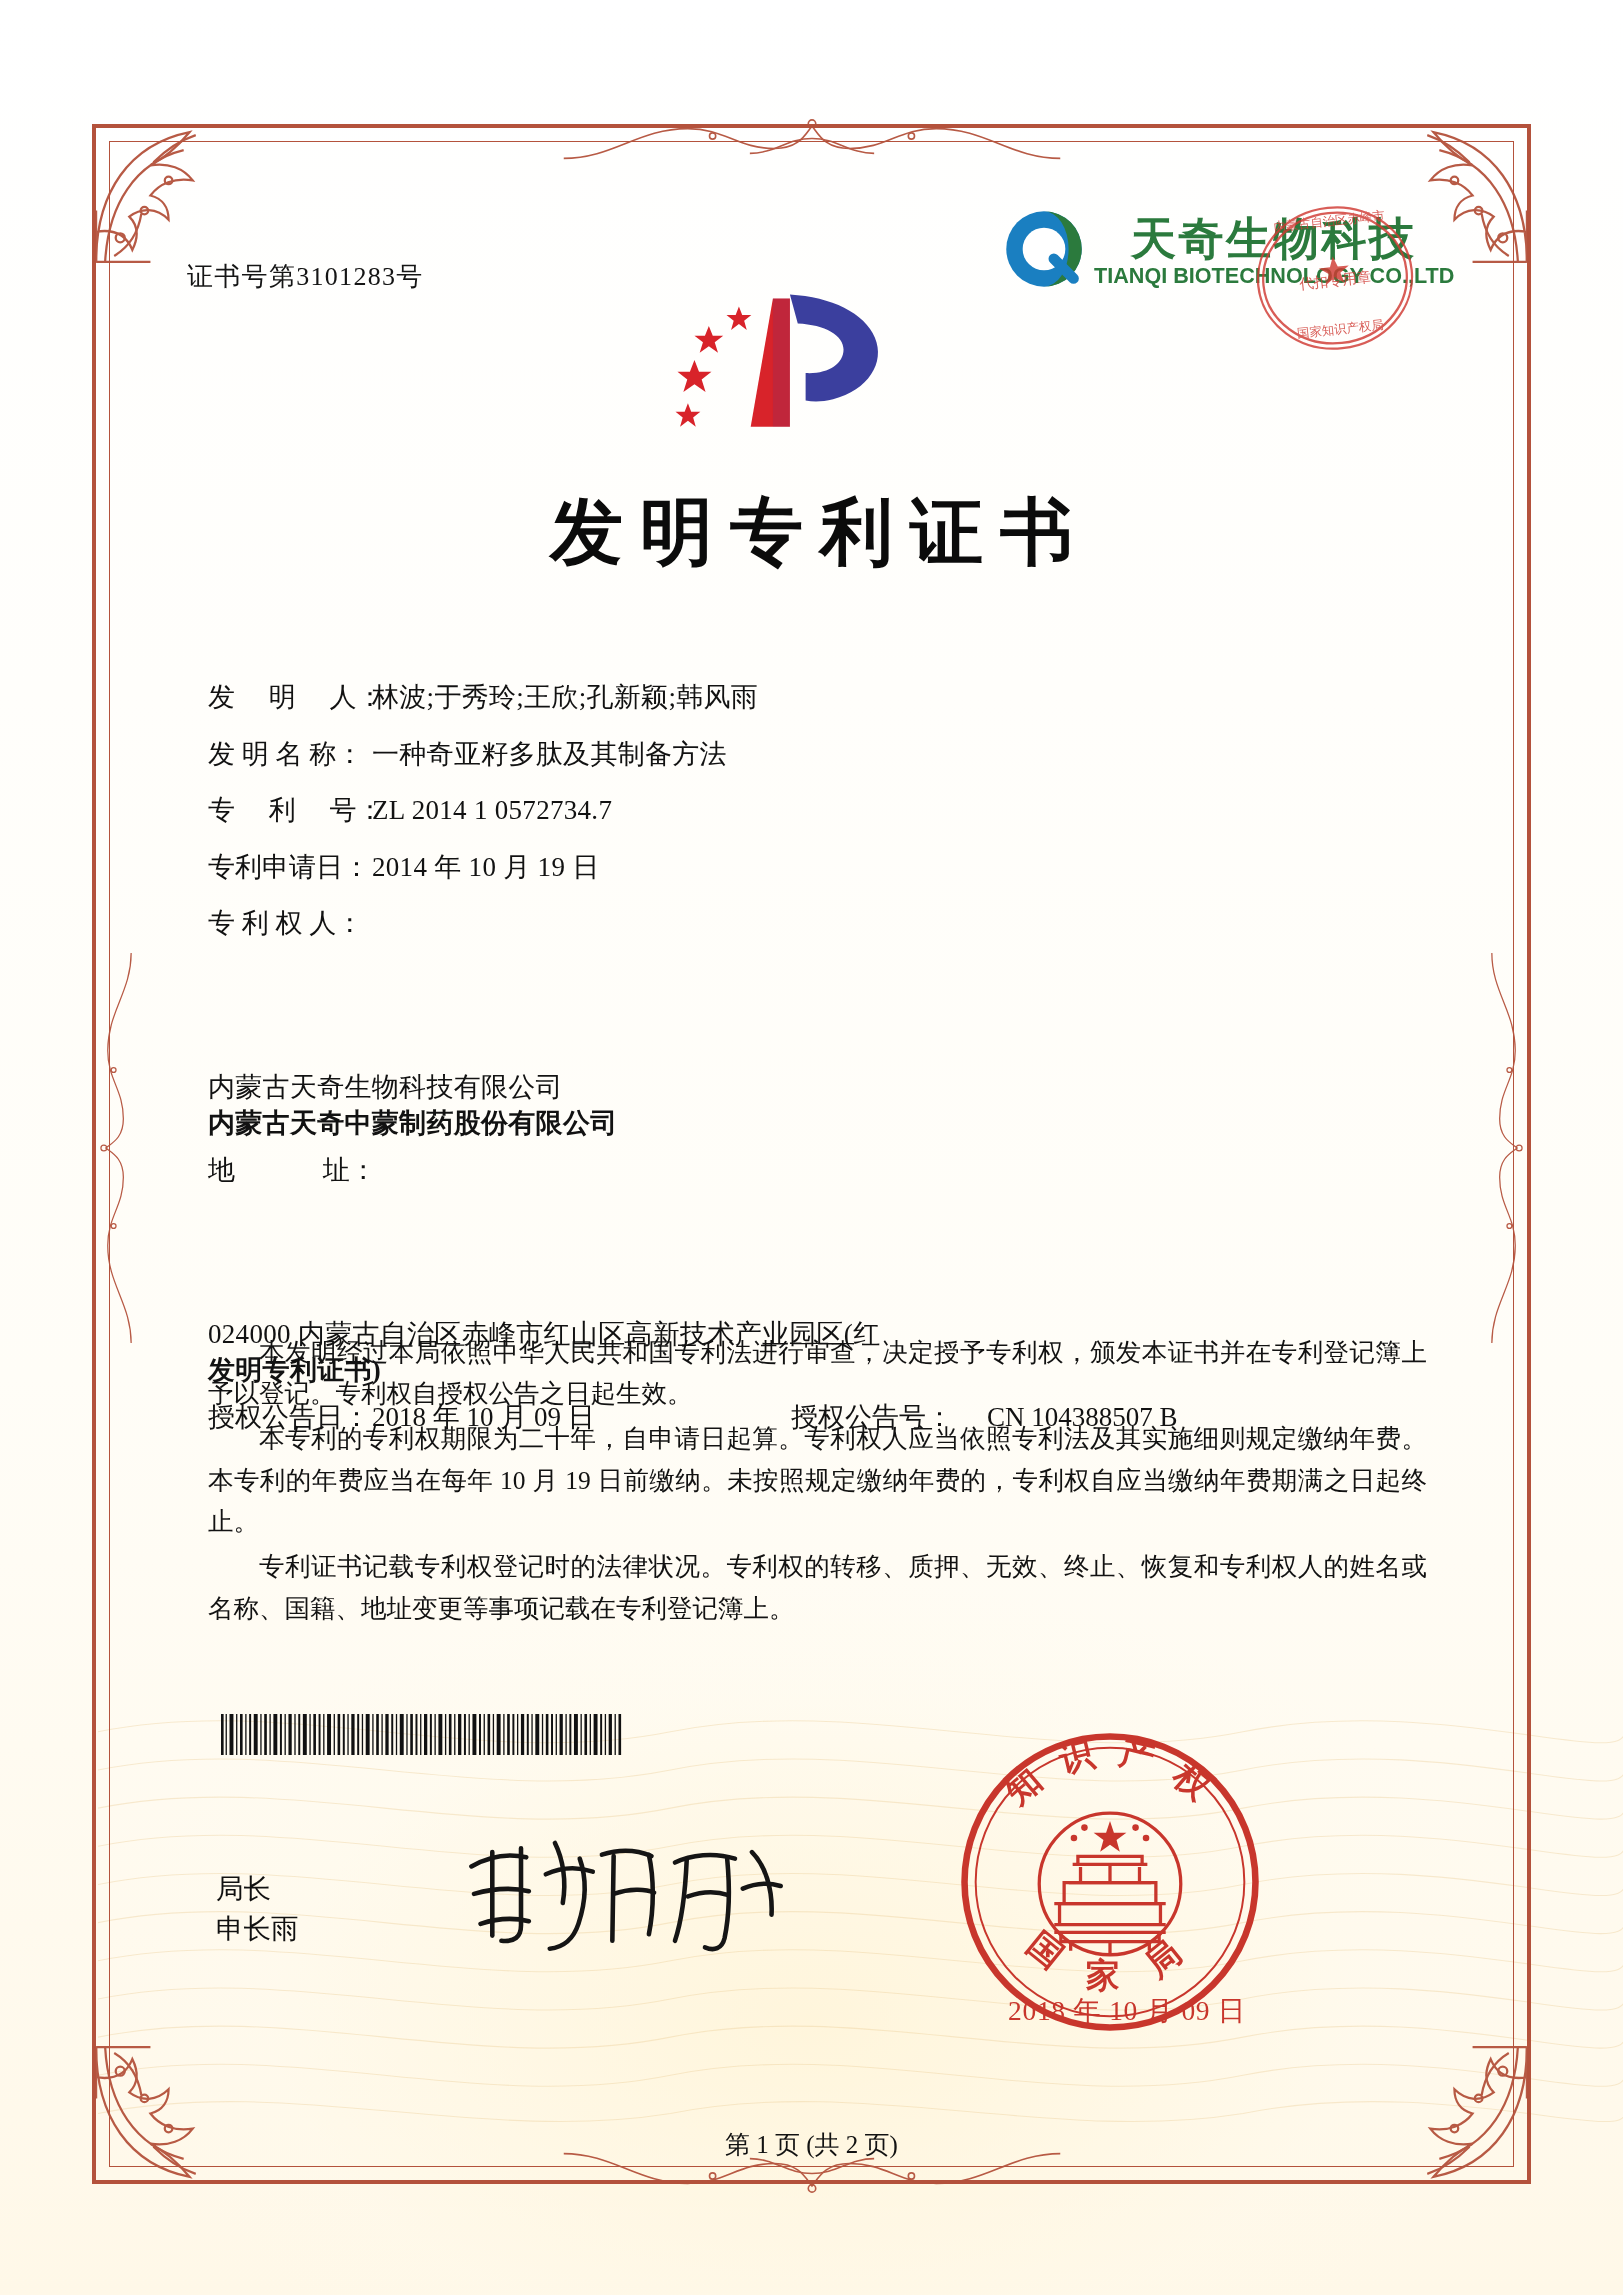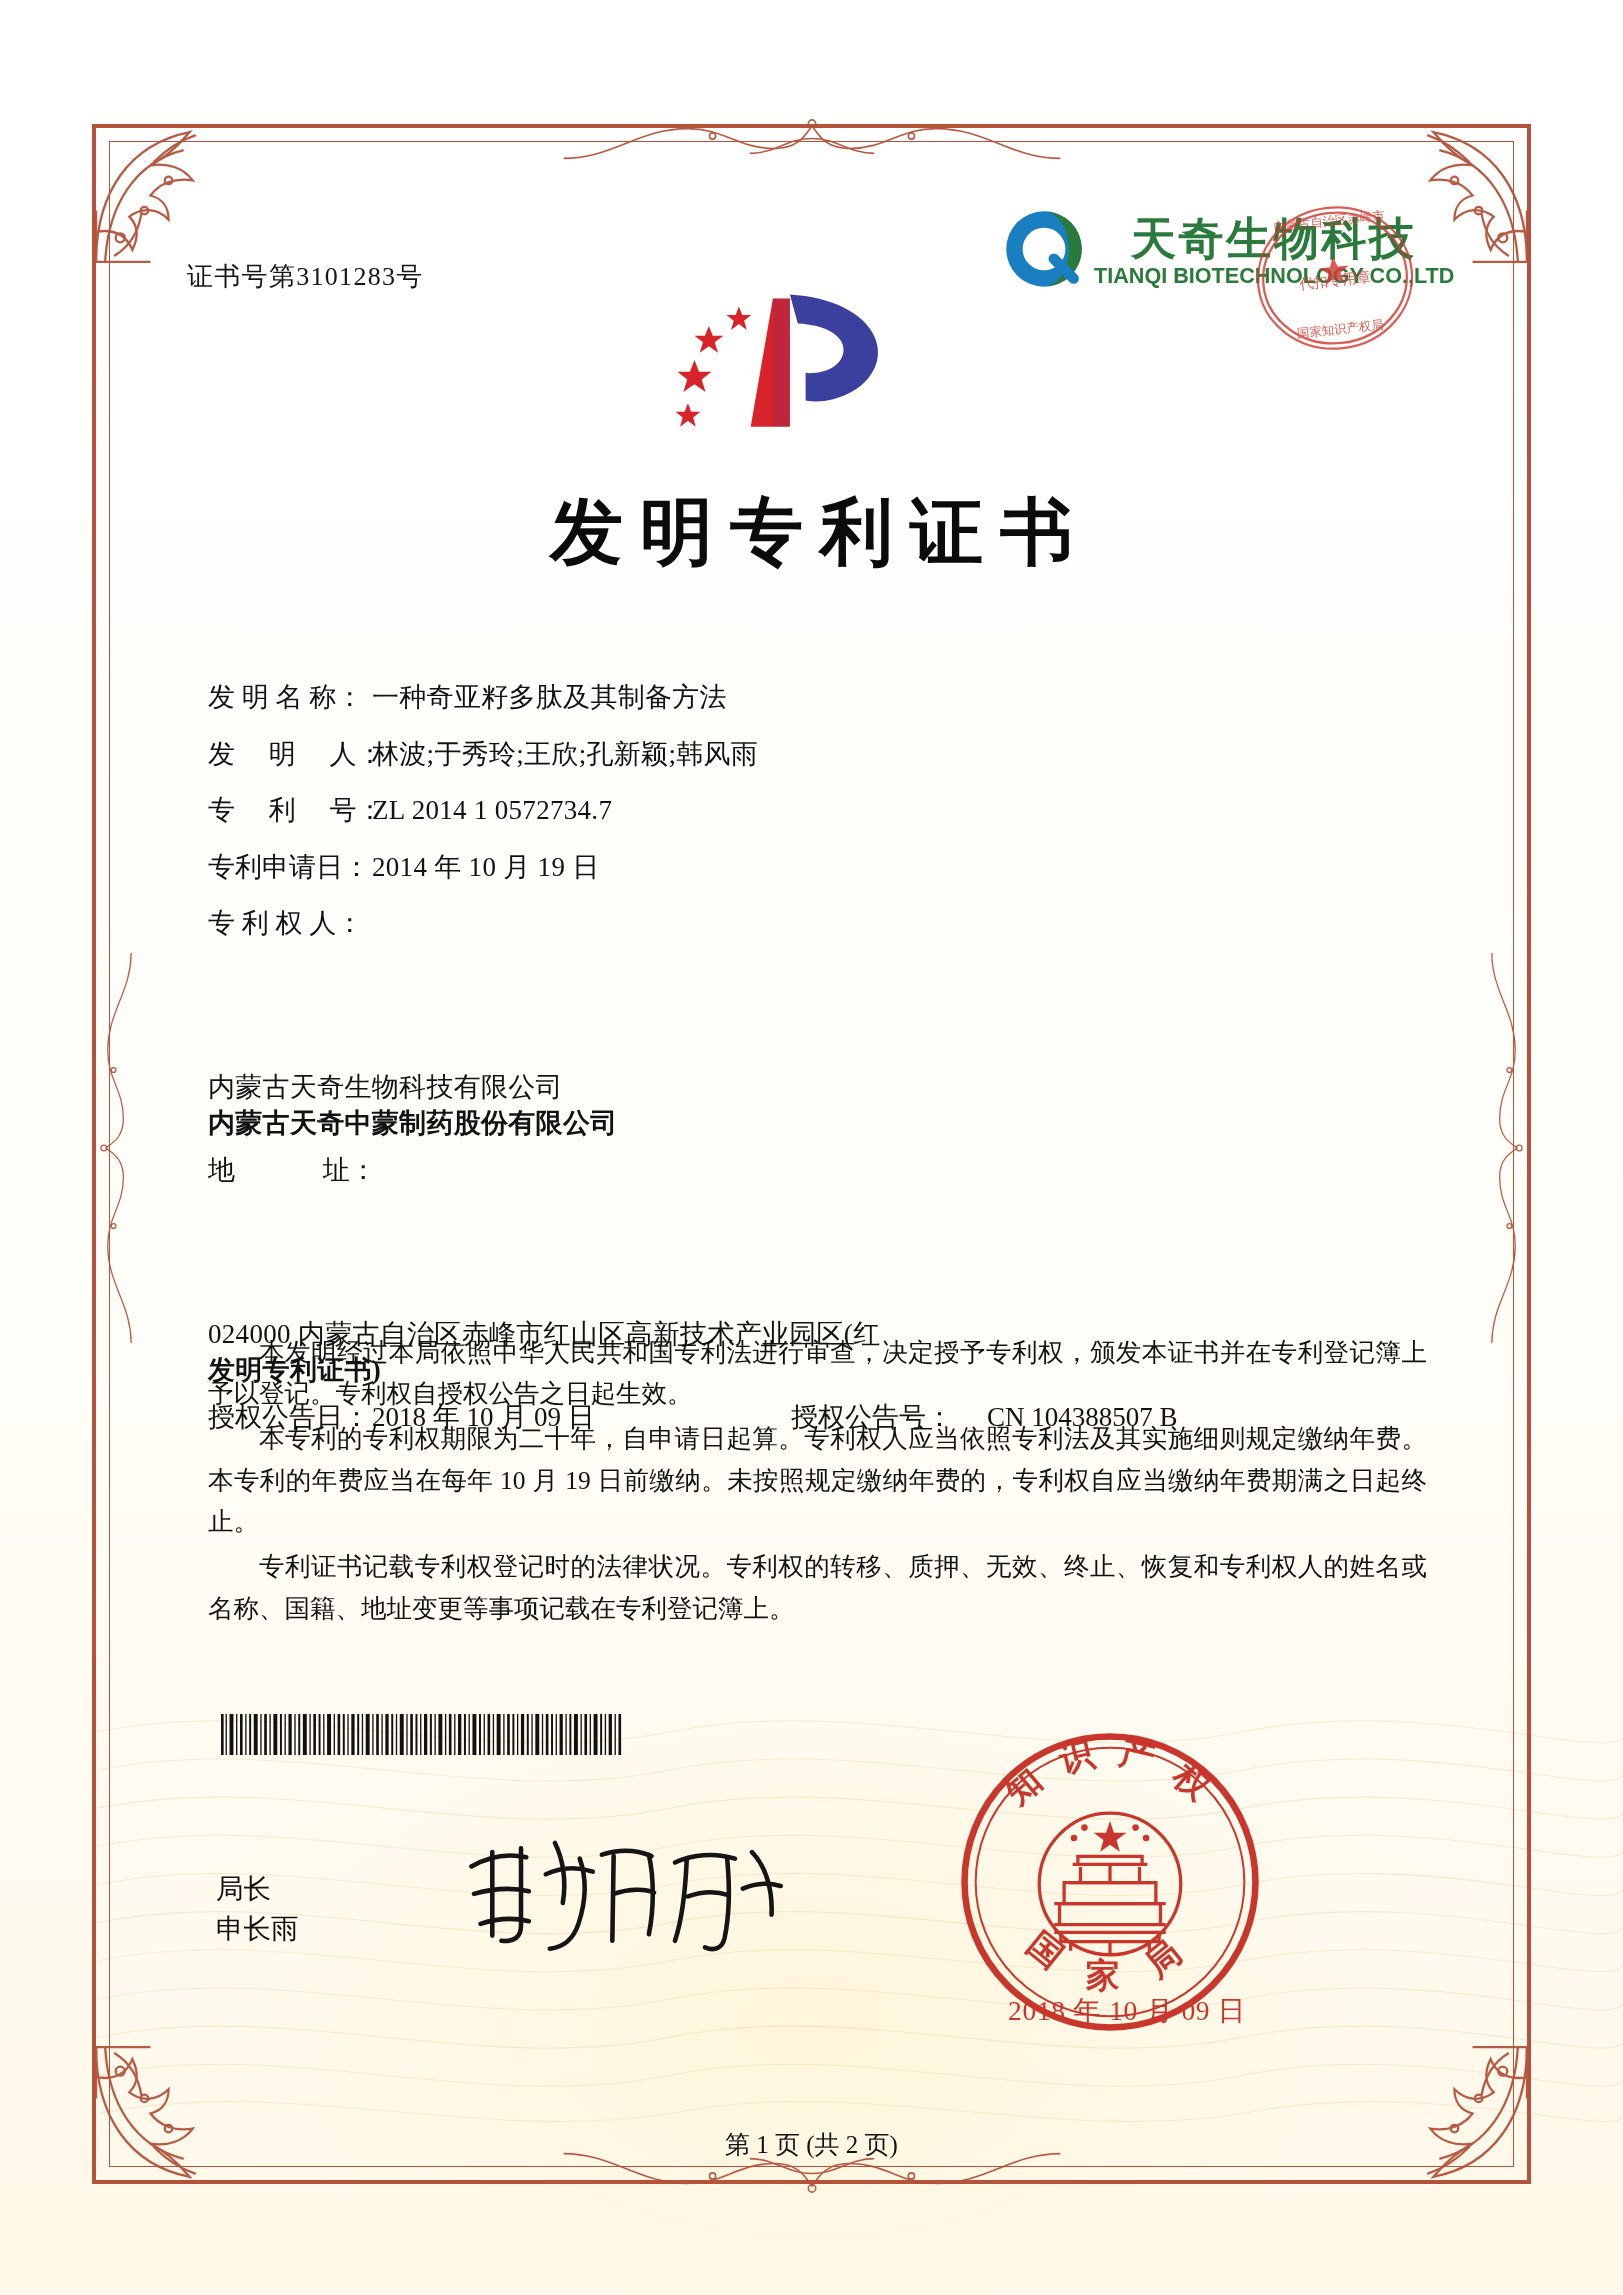--- a/index.html
+++ b/index.html
@@ -412,27 +412,27 @@
       <text x="150" y="136" text-anchor="middle" font-size="22">代扣专用章</text>
     </g>
     <polygon fill="#d03a33" points="150,92 156,108 173,108 159,118 164,134 150,124 136,134 141,118 127,108 144,108"></polygon>
   </svg>
 
   <div class="main-title">发明专利证书</div>
 
   <div class="fields">
 
     <div class="field-row">
+      <div class="field-label">发　 明　 人：</div>
+      <div class="field-value">林波;于秀玲;王欣;孔新颖;韩风雨</div>
+    </div>
+
+    <div class="field-row">
       <div class="field-label">发 明 名 称：</div>
       <div class="field-value">一种奇亚籽多肽及其制备方法</div>
-    </div>
-
-    <div class="field-row">
-      <div class="field-label">发　 明　 人：</div>
-      <div class="field-value">林波;于秀玲;王欣;孔新颖;韩风雨</div>
     </div>
 
     <div class="field-row">
       <div class="field-label">专　 利　 号：</div>
       <div class="field-value">ZL 2014 1 0572734.7</div>
     </div>
 
     <div class="field-row">
       <div class="field-label">专利申请日：</div>
       <div class="field-value">2014 年 10 月 19 日</div>

